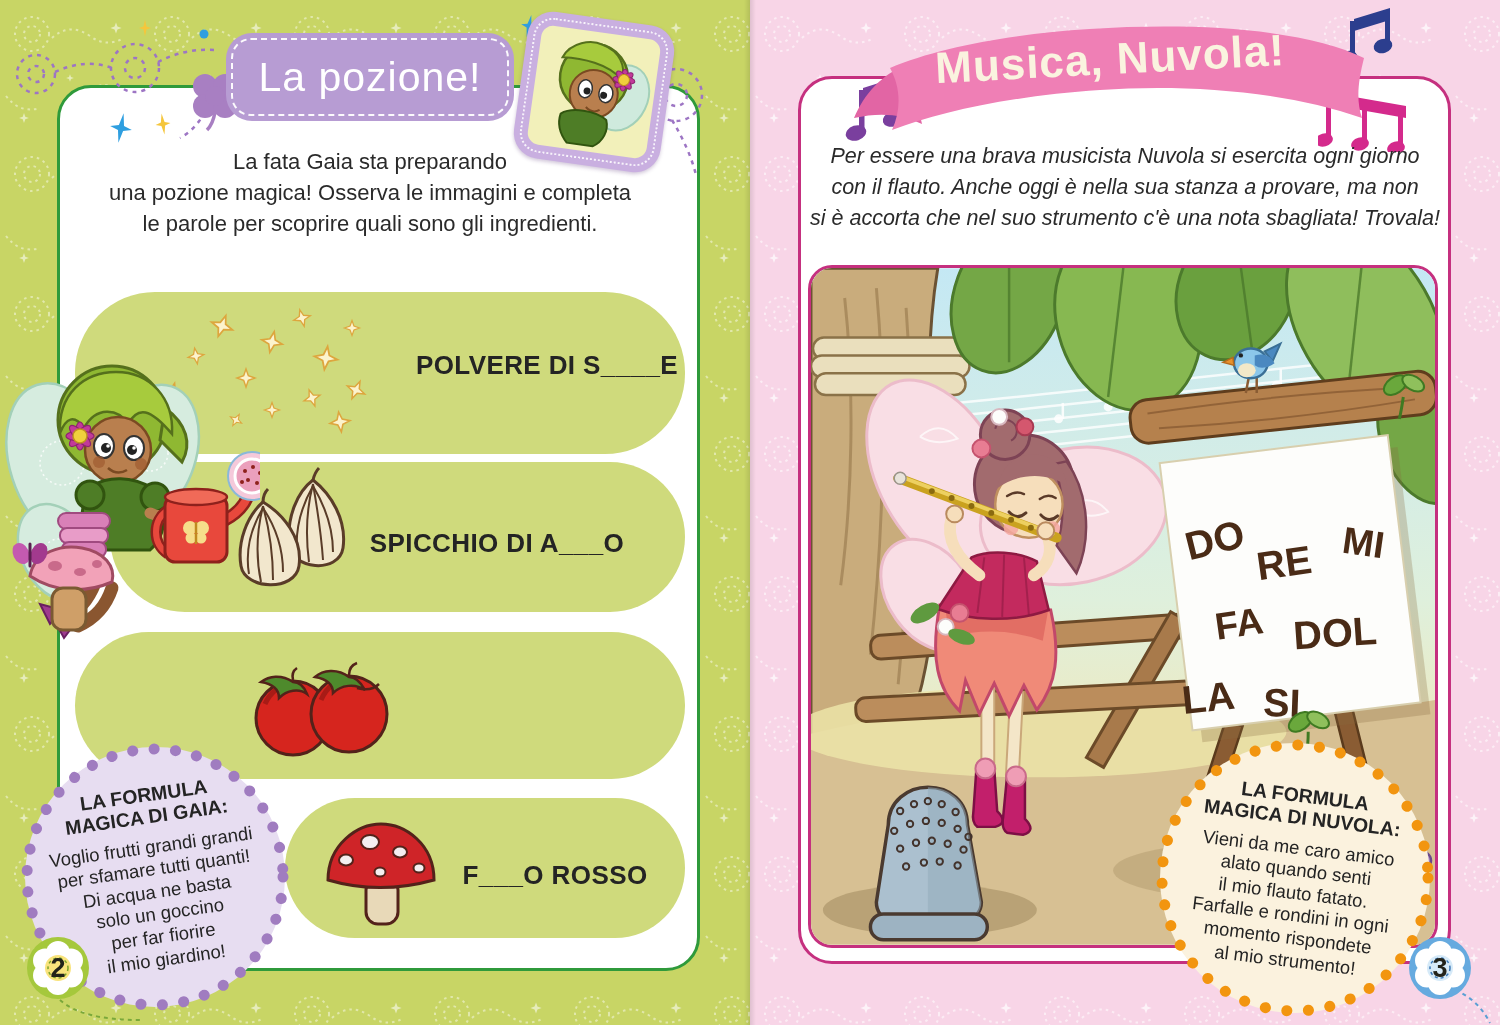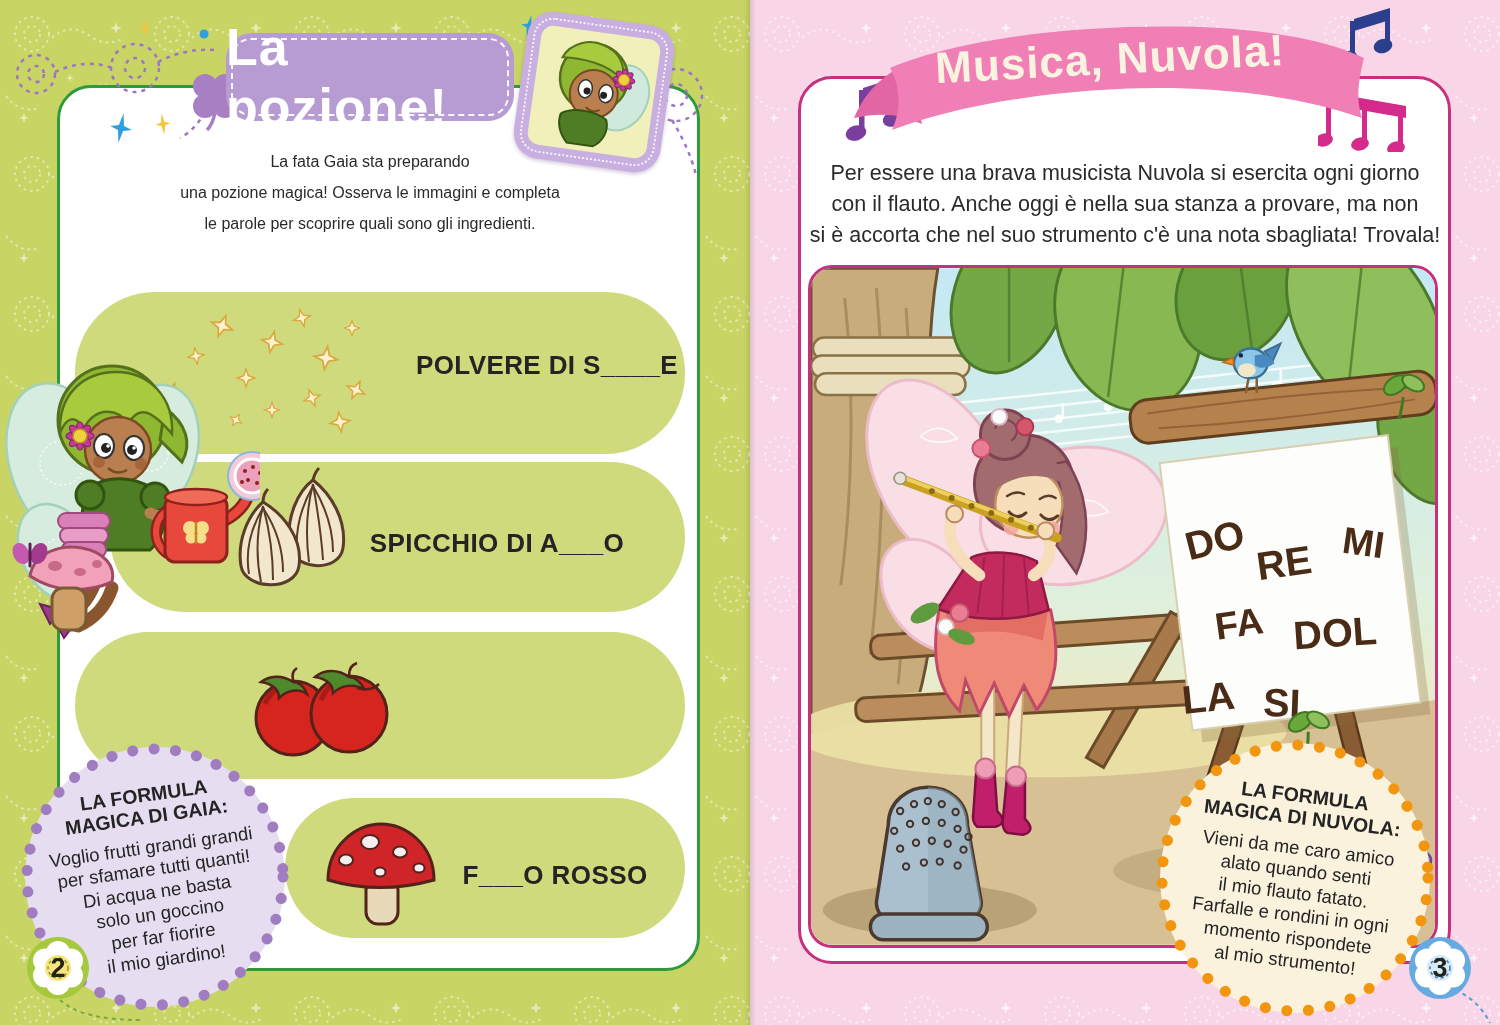--- a/index.html
+++ b/index.html
@@ -8,27 +8,27 @@
   .abs{position:absolute;}
   .page{position:absolute;top:0;height:1025px;width:750px;overflow:hidden;}
   #page-left{left:0;background:#c8d565;}
   #page-right{left:750px;background:#f8d5e7;}
   .card{position:absolute;background:#ffffff;border-radius:34px;}
   #card-left{left:57px;top:85px;width:637px;height:880px;border:3px solid #2f9a3b;}
   #card-right{left:48px;top:76px;width:647px;height:882px;border:3px solid #c5307f;}
   .blob{position:absolute;background:#cfda7c;border-radius:80px;}
   .ing-label{position:absolute;display:flex;align-items:center;justify-content:center;
              font-weight:bold;font-size:26px;color:#242424;letter-spacing:.4px;white-space:nowrap;}
-  .intro{position:absolute;text-align:center;color:#2a2a2a;font-size:16px;line-height:31px;}
+  .intro{position:absolute;text-align:center;color:#2a2a2a;font-size:22px;line-height:31px;}
   .banner-left{position:absolute;left:226px;top:33px;width:288px;height:88px;
                background:#b79cd3;border-radius:26px;}
   .banner-left .inner-dash{position:absolute;inset:5px;border:2px dashed rgba(255,255,255,.95);
                border-radius:20px;}
   .banner-left .txt{position:absolute;inset:0;display:flex;align-items:center;justify-content:center;
-               color:#ffffff;font-size:52px;font-weight:bold;letter-spacing:1px;}
+               color:#ffffff;font-size:41px;font-weight:normal;letter-spacing:1px;}
   .banner-right-txt{position:absolute;left:130px;top:34px;width:460px;text-align:center;
                transform:rotate(-3deg);color:#faf3df;font-size:44px;font-weight:bold;letter-spacing:1px;}
   .formula{position:absolute;border-radius:50%;}
   .formula .content{position:absolute;inset:0;display:flex;flex-direction:column;
                align-items:center;justify-content:center;text-align:center;color:#242424;}
   .formula h3{margin:0 0 8px 0;font-size:19.5px;line-height:1.15;font-weight:bold;}
   .formula p{margin:0;font-size:18.5px;line-height:1.22;}
   .badge{position:absolute;width:64px;height:64px;}
   .badge .num{position:absolute;inset:0;display:flex;align-items:center;justify-content:center;
                font-size:27px;font-weight:bold;color:#23231a;}
@@ -409,21 +409,21 @@
         <ellipse cx="78" cy="62" rx="9" ry="6.5" transform="rotate(-15 78 62)"></ellipse>
       </g>
     </svg>
 
     <svg class="abs" style="left:100px;top:16px" width="520" height="122" viewBox="0 0 520 122">
       <path d="M58,48 C32,58 14,78 4,102 C30,96 52,98 72,108 Z" fill="#e265a4"></path>
       <path d="M40,52 C120,18 260,6 370,12 C432,16 482,26 514,42 C508,66 506,84 512,102 C432,74 330,68 250,74 C160,80 90,96 42,114 C52,92 50,70 40,52 Z" fill="#ef7fb5"></path>
     </svg>
     <div class="banner-right-txt">Musica, Nuvola!</div>
 
-    <div class="intro" style="left:55px;top:158px;width:640px;font-size:21.5px;">
+    <div class="intro" style="left:55px;top:141px;width:640px;font-size:21.5px;font-style:italic;">
       <div>Per essere una brava musicista Nuvola si esercita ogni giorno</div>
       <div>con il flauto. Anche oggi è nella sua stanza a provare, ma non</div>
       <div>si è accorta che nel suo strumento c'è una nota sbagliata! Trovala!</div>
     </div>
 
     <div class="abs" style="left:58px;top:265px;width:630px;height:683px;border-radius:24px;overflow:hidden;
          border:3px solid #c5307f;box-sizing:border-box;">
       <svg width="624" height="677" viewBox="0 0 630 683">
         <defs>
           <linearGradient id="skyG" x1="0" y1="0" x2="0" y2="1">

